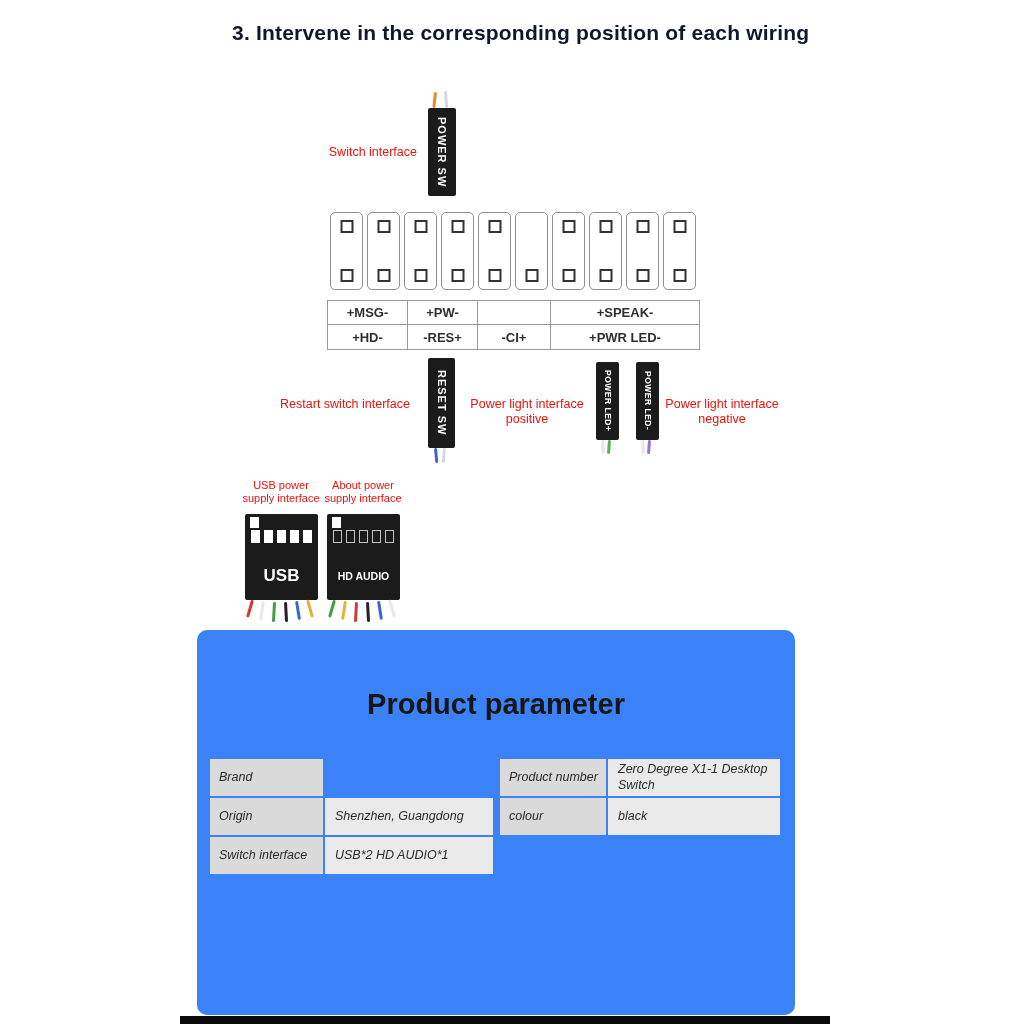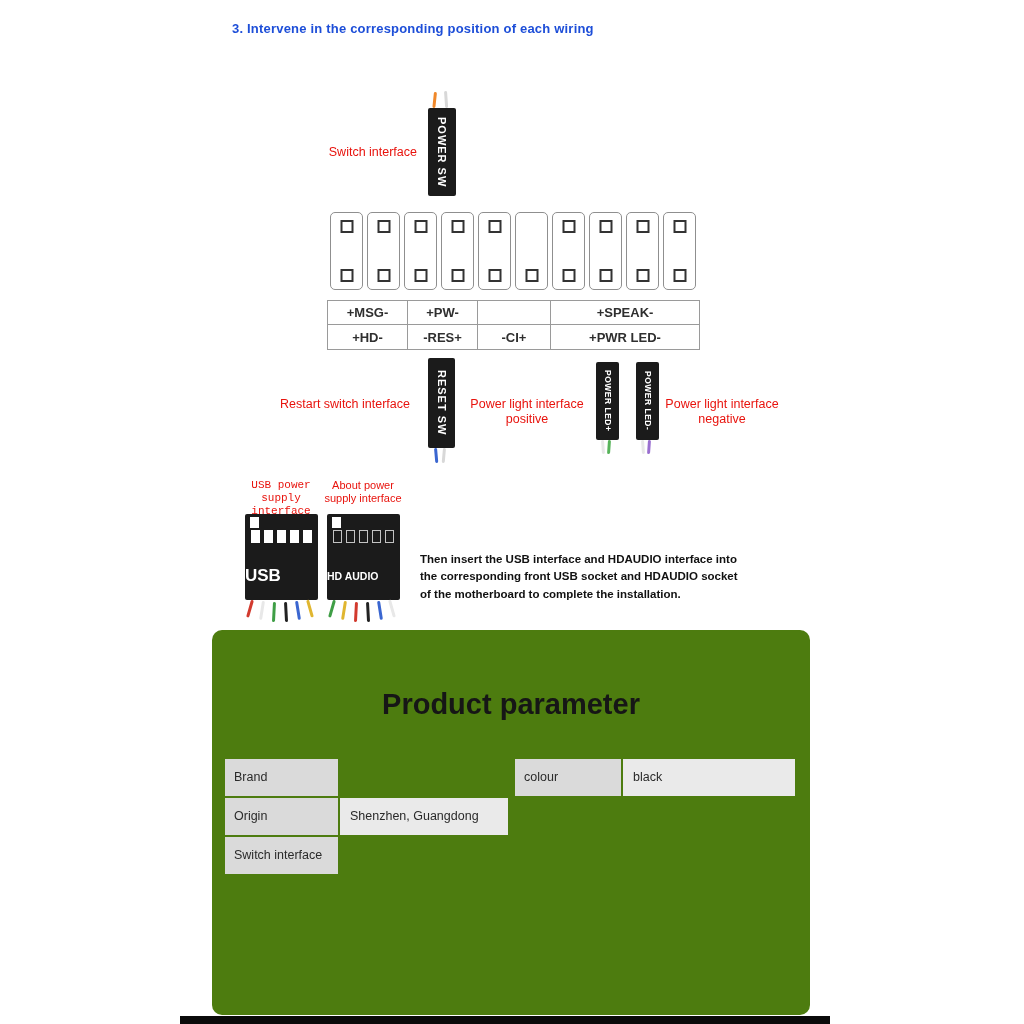--- a/index.html
+++ b/index.html
@@ -1,20 +1,20 @@
 <!DOCTYPE html>
 <html><head>
 <meta charset="utf-8">
 <style>
   * { margin:0; padding:0; }
   body { background:#ffffff; font-family:"Liberation Sans", sans-serif; }
   .page { position:relative; width:1024px; height:1024px; background:#ffffff; overflow:hidden; }
   .abs { position:absolute; }
 
-  .title { left:232px; top:21px; font-size:13px; font-weight:700; color:#1d4ed8; letter-spacing:0.2px; }
+  .title { left:232px; top:21px; font-size:21px; font-weight:700; color:#0f172a; letter-spacing:0.2px; }
 
   .red-label { position:absolute; color:#e8130d; font-size:12.5px; line-height:1.18; font-weight:400; }
   .red-label.small { font-size:11px; }
   .tr { text-align:right; } .tc { text-align:center; }
 
   .connector { position:absolute; background:#1b1b1b; border-radius:2px;
                display:flex; align-items:center; justify-content:center; }
   .vtext { writing-mode:vertical-rl; color:#ffffff; font-weight:700; white-space:nowrap; letter-spacing:1px; }
 
   .pin-header { position:absolute; left:330px; top:212px; width:366px; height:78px; }
@@ -28,34 +28,34 @@
                grid-template-columns:80px 70px 73px 148px; grid-auto-rows:24px;
                border:1px solid #9a9a9a; background:#ffffff; }
   .map-cell { border-right:1px solid #9a9a9a; border-bottom:1px solid #9a9a9a;
               display:flex; align-items:center; justify-content:center;
               font-size:13px; font-weight:700; color:#2f2f2f; }
   .map-cell:nth-child(4n) { border-right:none; }
   .map-cell:nth-child(n+5) { border-bottom:none; }
 
   .wire { position:absolute; width:2.5px; border-radius:1.5px; transform-origin:top center; }
 
-  .block-label { position:absolute; left:0; width:100%; text-align:left; color:#ffffff; font-weight:700; }
+  .block-label { position:absolute; left:0; width:100%; text-align:center; color:#ffffff; font-weight:700; }
   .usb-pin { position:relative; width:9px; height:13px; background:#ffffff; }
   .usb-pin.single { position:absolute; height:11px; }
   .usb-pin.hollow { background:transparent; border:1.5px solid #c3c3c3; box-sizing:border-box; }
   .pin-row { position:absolute; display:flex; gap:4px; }
 
   .instruction { position:absolute; left:420px; top:551px; width:318px;
                  font-size:11.5px; font-weight:700; color:#111111; line-height:1.5; }
 
-  .card { left:212px; top:630px; width:598px; height:385px; background:#4d7c0f; border-radius:10px; }
+  .card { left:197px; top:630px; width:598px; height:385px; background:#3b82f6; border-radius:10px; }
   .card-title { position:absolute; left:0; top:58px; width:100%; text-align:center;
                 font-size:29px; font-weight:700; color:#161616; }
   .spec { position:absolute; }
-  .spec-row { display:flex; margin-bottom:2px; }
+  .spec-row { display:flex; margin-bottom:2px;font-style:italic; }
   .spec-key, .spec-value { min-height:37px; display:flex; align-items:center;
                            box-sizing:border-box; font-size:12.5px; color:#2a2a2a; line-height:1.25; }
   .spec-key { background:#dadada; padding-left:9px; padding-right:4px; }
   .spec-value { background:#eaeaea; padding-left:10px; padding-right:6px; margin-left:2px; }
 
   .bottom-bar { left:180px; top:1016px; width:650px; height:8px; background:#0a0a0a; }
 </style>
 </head>
 <body>
 
@@ -138,21 +138,21 @@
 
   <div class="connector" style="left:636px; top:362px; width:23px; height:78px;">
     <span class="vtext" style="font-size:8.5px; letter-spacing:0.5px;">POWER LED-</span>
   </div>
   <div class="wire" style="left:641px; top:440px; height:14px; background:#e8e8e8; transform:rotate(-4deg);"></div>
   <div class="wire" style="left:648px; top:440px; height:14px; background:#9a6fd0; transform:rotate(4deg);"></div>
 
   <div class="red-label tc" style="left:468px; top:397px; width:118px;">Power light interface positive</div>
   <div class="red-label tc" style="left:662px; top:397px; width:120px;">Power light interface negative</div>
 
-  <div class="red-label small tc" style="left:239px; top:479px; width:84px;font-family:Liberation Mono, monospace;">USB power supply interface</div>
+  <div class="red-label small tc" style="left:239px; top:479px; width:84px;">USB power supply interface</div>
   <div class="red-label small tc" style="left:321px; top:479px; width:84px;">About power supply interface</div>
 
   <div class="connector" style="left:245px; top:514px; width:73px; height:86px; display:block;">
     <div class="usb-pin single" style="left:5px; top:3px;"></div>
     <div class="pin-row" style="left:6px; top:16px;">
       <div class="usb-pin"></div>
       <div class="usb-pin"></div>
       <div class="usb-pin"></div>
       <div class="usb-pin"></div>
       <div class="usb-pin"></div>
@@ -179,39 +179,43 @@
     <div class="block-label" style="font-size:10.5px; bottom:18px;">HD AUDIO</div>
   </div>
 
   <div class="wire" style="left:333px; top:600px; height:18px; background:#3f9e46; transform:rotate(16deg);"></div>
   <div class="wire" style="left:344px; top:601px; height:19px; background:#e0b630; transform:rotate(9deg);"></div>
   <div class="wire" style="left:355px; top:602px; height:20px; background:#d23a2e; transform:rotate(3deg);"></div>
   <div class="wire" style="left:366px; top:602px; height:20px; background:#222222; transform:rotate(-3deg);"></div>
   <div class="wire" style="left:377px; top:601px; height:19px; background:#3a66d0; transform:rotate(-9deg);"></div>
   <div class="wire" style="left:388px; top:600px; height:18px; background:#e8e8e8; transform:rotate(-16deg);"></div>
 
-  <div class="instruction">Then insert the USB interface and HDAUDIO interface into the corresponding front USB socket and HDAUDIO socket of the motherboard to complete the installation.</div>
 
   <div class="abs card">
     <div class="card-title">Product parameter</div>
 
     <div class="spec" style="left:13px; top:129px;">
       <div class="spec-row">
         <div class="spec-key" style="width:113px;">Brand</div>
       </div>
       <div class="spec-row">
         <div class="spec-key" style="width:113px;text-align:right;">Origin</div>
         <div class="spec-value" style="width:168px;">Shenzhen, Guangdong</div>
       </div>
       <div class="spec-row">
         <div class="spec-key" style="width:113px;">Switch interface</div>
+        <div class="spec-value" style="width:168px;">USB*2 HD AUDIO*1</div>
       </div>
     </div>
 
     <div class="spec" style="left:303px; top:129px;">
+      <div class="spec-row">
+        <div class="spec-key" style="width:106px;">Product number</div>
+        <div class="spec-value" style="width:172px;">Zero Degree X1-1 Desktop Switch</div>
+      </div>
       <div class="spec-row">
         <div class="spec-key" style="width:106px;">colour</div>
         <div class="spec-value" style="width:172px;">black</div>
       </div>
     </div>
   </div>
 
   <div class="abs bottom-bar"></div>
 
 </div>

